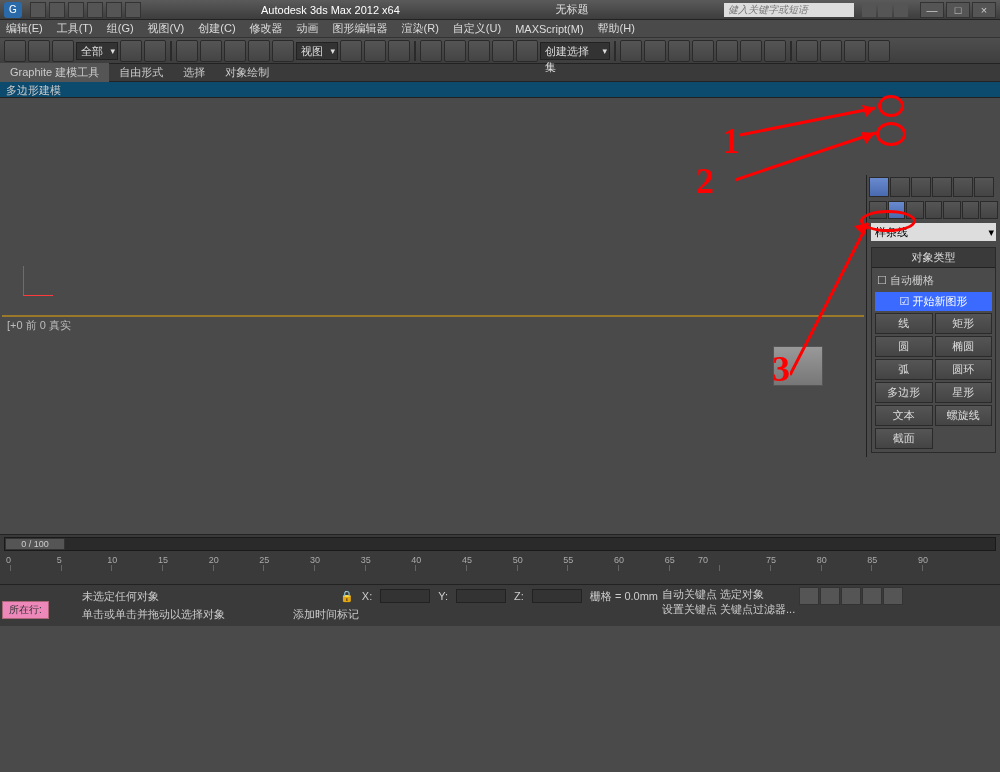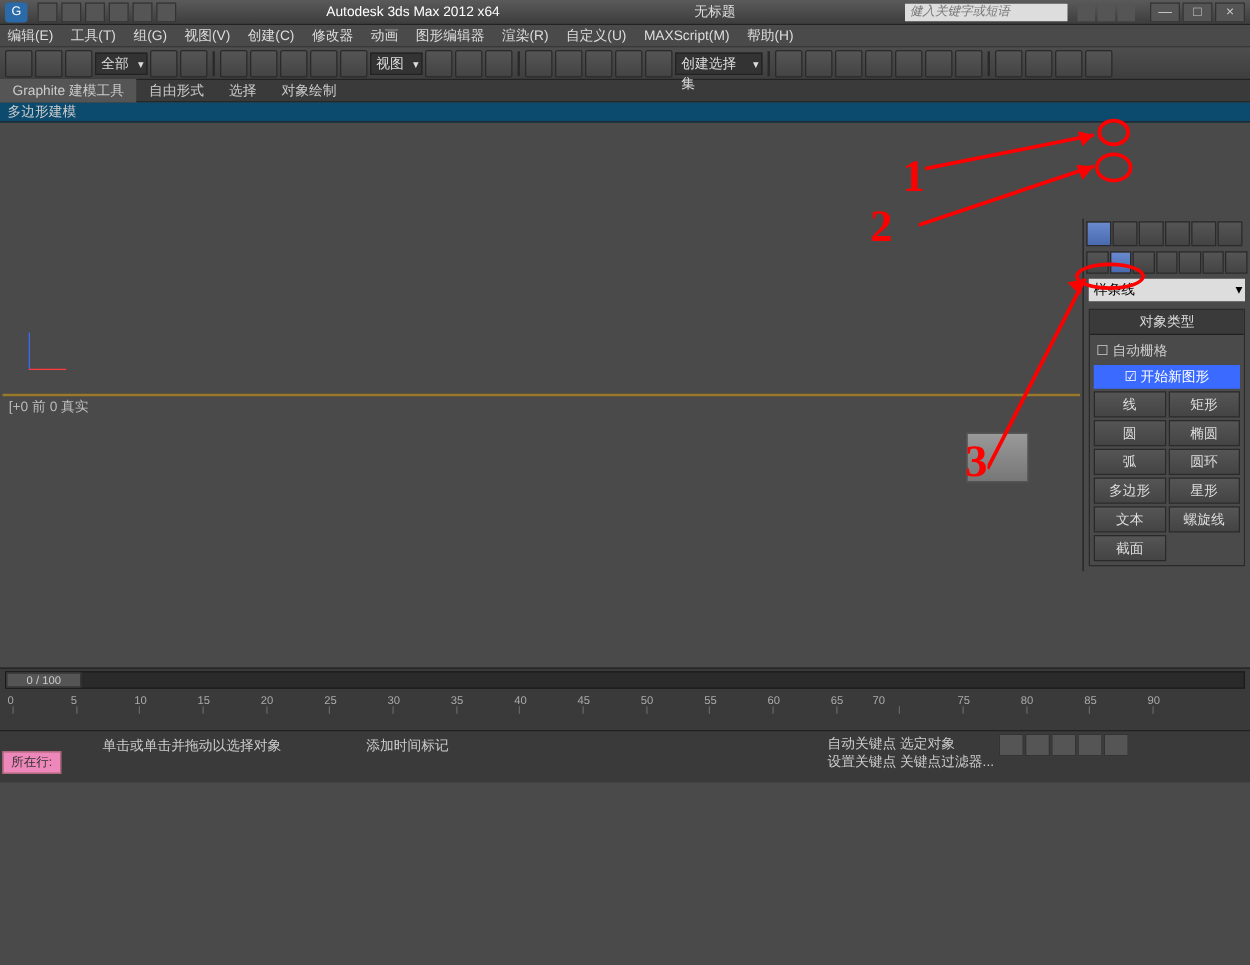--- a/index.html
+++ b/index.html
@@ -263,20 +263,32 @@
       <div class="tick-label" style="left: 918px;">90</div>
     </div>
 </div>
 
 <div class="statusbar">
   <div class="status-left">
     <span class="pink-btn">所在行:</span>
   </div>
   <div class="status-center">
     <div class="row">
+      <span>未选定任何对象</span>
+      <span style="margin-left:auto"></span>
+      <span>🔒</span>
+      <span>X:</span>
+        <input style="">
+      <span>Y:</span>
+        <input style="">
+      <span>Z:</span>
+        <input style="">
+      <span>栅格 = 0.0mm</span>
+    </div>
+    <div class="row">
       <span>单击或单击并拖动以选择对象</span>
       <span style="margin-left:60px">添加时间标记</span>
     </div>
   </div>
   <div class="status-right">
     <div class="autokey-block">
       <div><span>自动关键点</span> <span>选定对象</span></div>
       <div><span>设置关键点</span> <span>关键点过滤器...</span></div>
     </div>
     <div class="transport">

